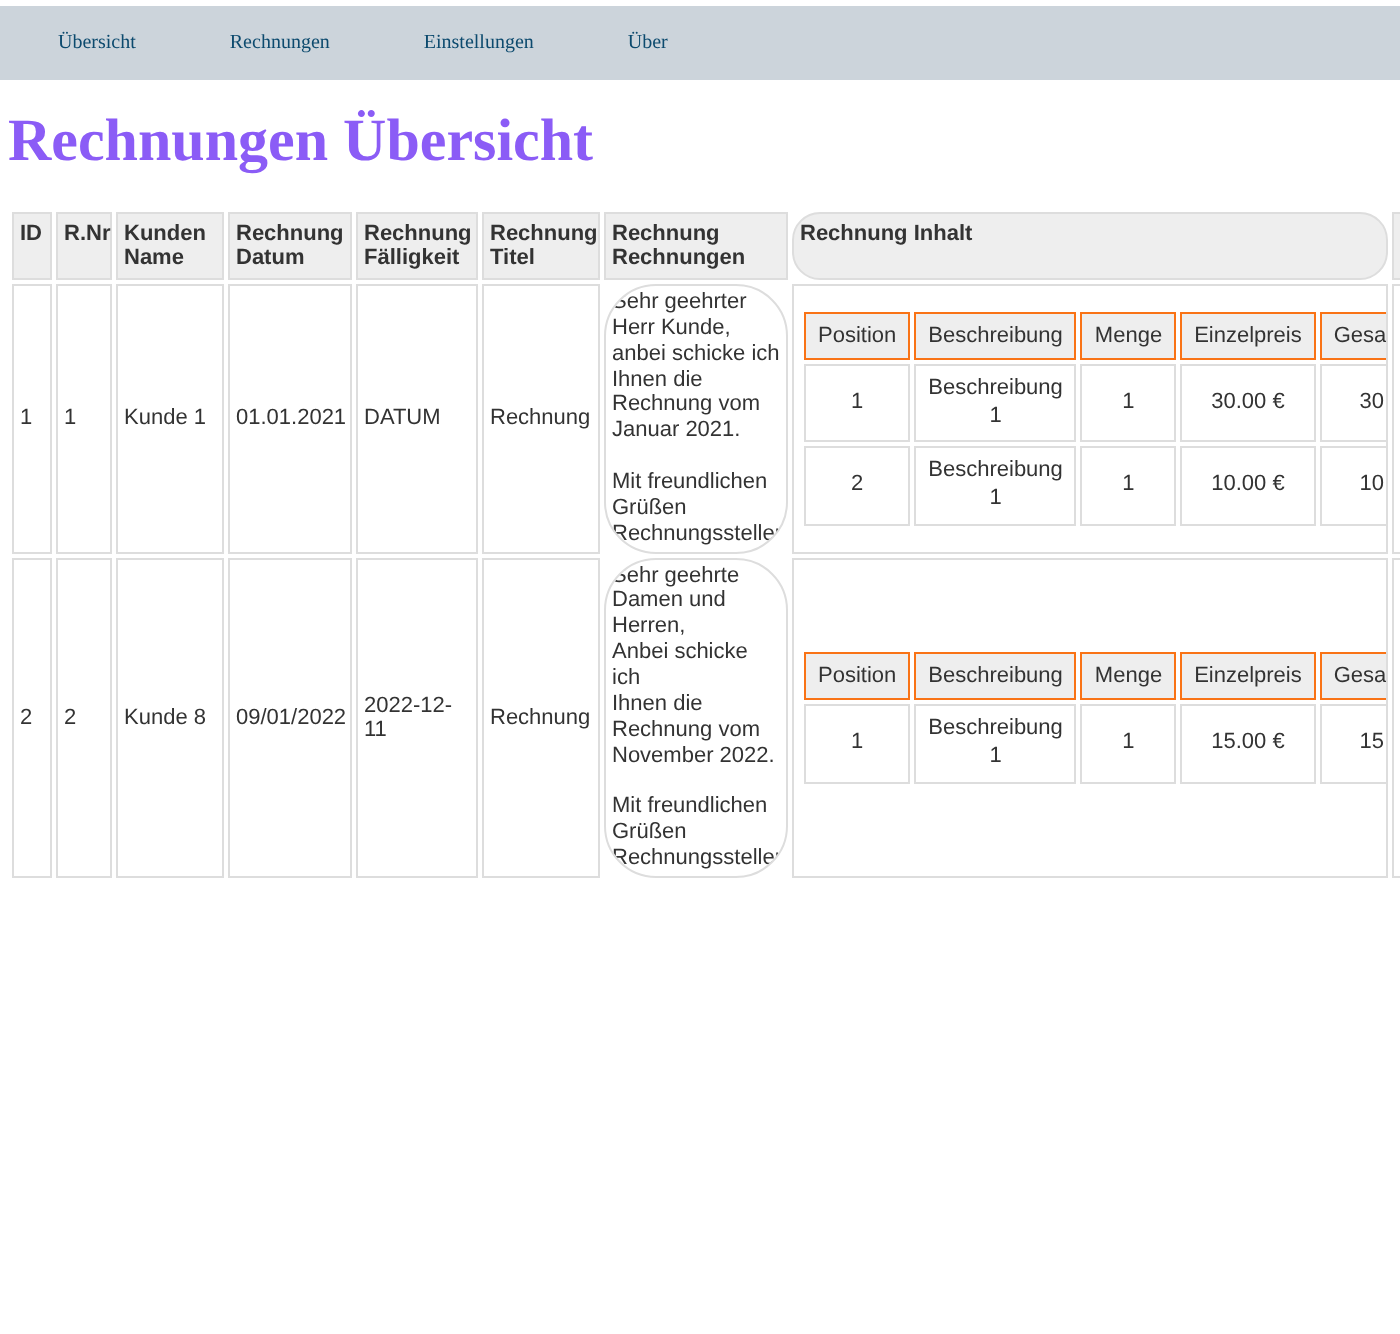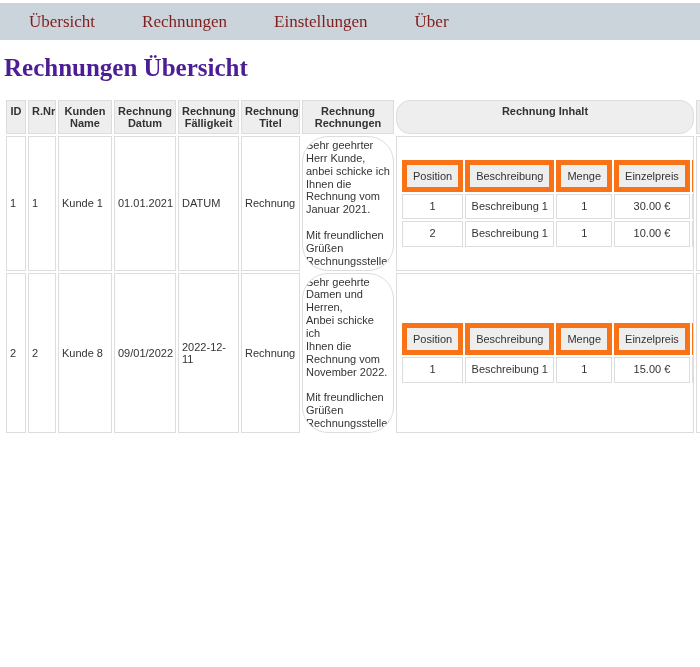--- a/index.html
+++ b/index.html
@@ -10,52 +10,52 @@
     margin-top: 3px;
     background: #ccd4db;
     height: 37px;
     display: flex;
     align-items: center;
     padding-left: 29px;
     box-sizing: border-box;
   }
   .navbar a {
     font-family: "Liberation Serif", serif;
-    font-size: 17px;
-    color: #7f1d1d;
+    font-size: 10px;
+    color: #0c4a6e;
     text-decoration: none;
     margin-right: 47px;
     white-space: nowrap;
   }
 
   .content { padding: 0 4px; }
 
   h1 {
     font-family: "Liberation Serif", serif;
-    font-size: 25px;
+    font-size: 30px;
     font-weight: bold;
-    color: #4c1d95;
+    color: #8b5cf6;
     margin: 14px 0 16px 0;
   }
 
   
   table.grid {
     border-collapse: separate;
     border-spacing: 2px;
     font-family: "Liberation Sans", "DejaVu Sans", sans-serif;
     font-size: 11px;
     color: #333333;
     width: 696px;
     table-layout: fixed;
   }
   table.grid th {
     background: #eeeeee;
     border: 1px solid #dddddd;
     padding: 4px 3px;
-    text-align: center;
+    text-align: left;
     vertical-align: top;
     font-weight: bold;
   }
   table.grid > tbody > tr > td {
     background: #ffffff;
     border: 1px solid #dddddd;
     padding: 2px 3px;
     vertical-align: middle;
     text-align: left;
     overflow: hidden;
@@ -80,21 +80,21 @@
   
   table.items {
     border-collapse: separate;
     border-spacing: 2px;
     font-family: "Liberation Sans", "DejaVu Sans", sans-serif;
     font-size: 11px;
     color: #333333;
   }
   table.items th {
     background: #eeeeee;
-    border: 5px solid #f97316;
+    border: 1px solid #f97316;
     padding: 5px 6px;
     font-weight: normal;
     vertical-align: middle;
     white-space: nowrap;
   }
   table.items td {
     background: #ffffff;
     border: 1px solid #dddddd;
     padding: 5px 4px;
     text-align: center;

